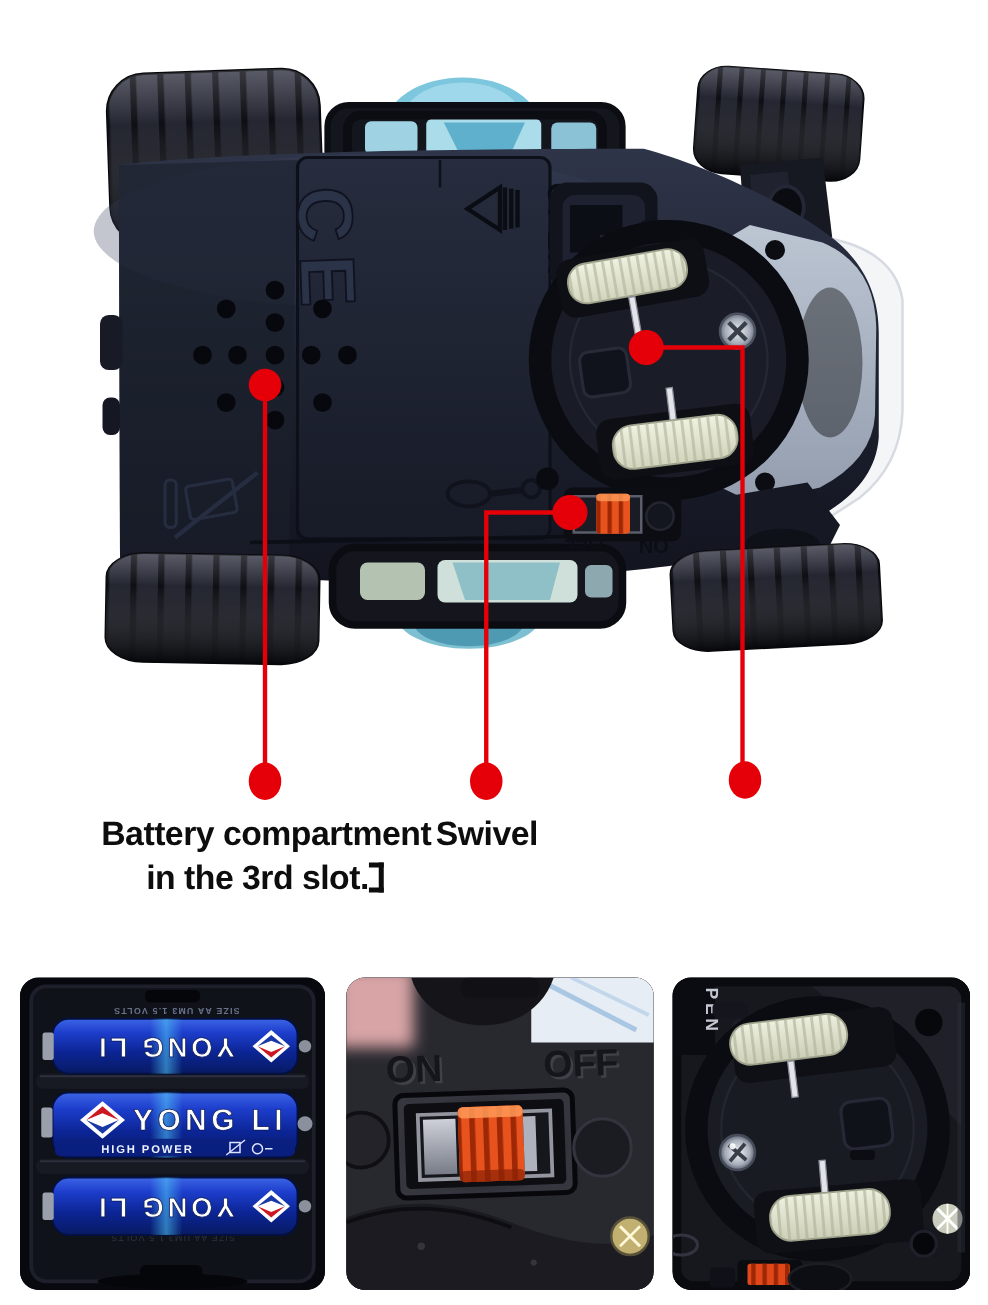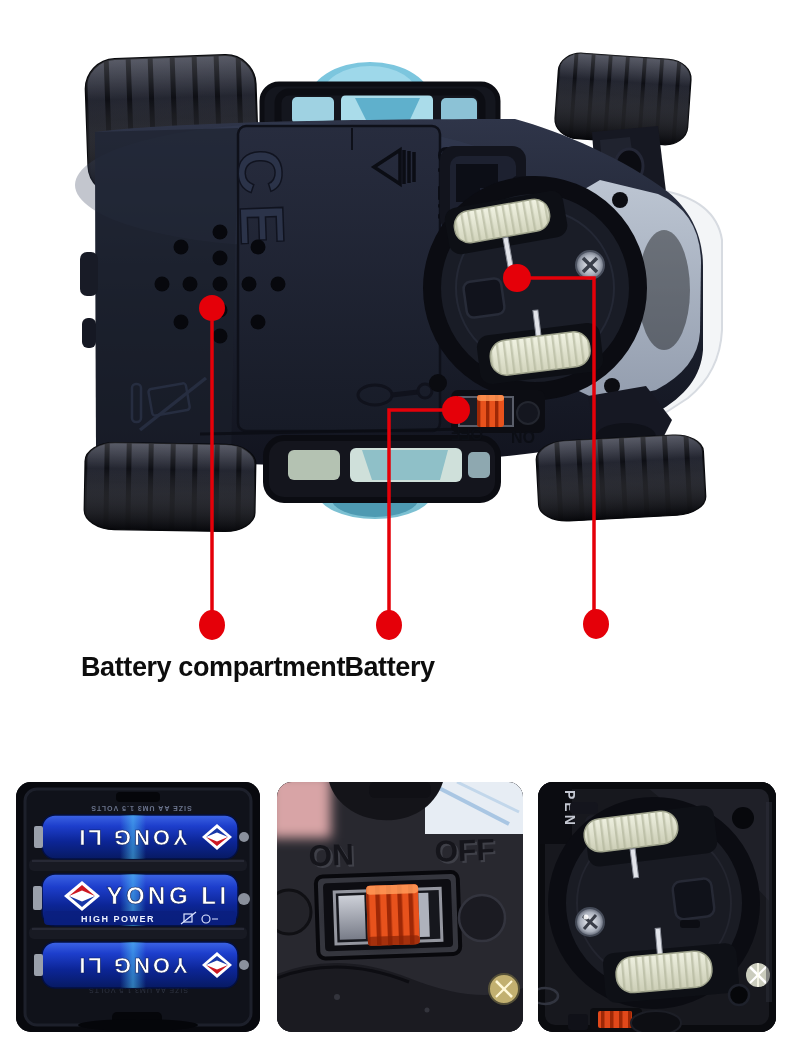--- a/index.html
+++ b/index.html
@@ -263,22 +263,23 @@
       <circle cx="456" cy="410" r="14"></circle>
       <circle cx="517" cy="278" r="14"></circle>
       <ellipse cx="212" cy="625" rx="13" ry="15"></ellipse>
       <ellipse cx="389" cy="625" rx="13" ry="15"></ellipse>
       <ellipse cx="596" cy="624" rx="13" ry="15"></ellipse>
     </g>
   </svg>
 
   <div class="label" style="left:48px; top:650px; width:330px;">
     <div><span>Battery compartment</span></div>
+    <div><span>in the 3rd slot.</span><span class="lb close">】</span></div>
   </div>
-  <div class="label" style="left:322px; top:650px; width:135px;">Battery</div>
+  <div class="label" style="left:322px; top:650px; width:135px;">Swivel</div>
 
   <div class="inset" id="inset-battery">
     <svg width="244" height="250" viewBox="0 0 244 250">
       <defs>
         <linearGradient id="bCell" x1="0" y1="0" x2="0" y2="1">
           <stop offset="0" stop-color="#3c64e4"></stop>
             <stop offset="0.25" stop-color="#1d3ecc"></stop>
           <stop offset="0.6" stop-color="#0c2596"></stop>
             <stop offset="1" stop-color="#071a62"></stop>
         </linearGradient>

